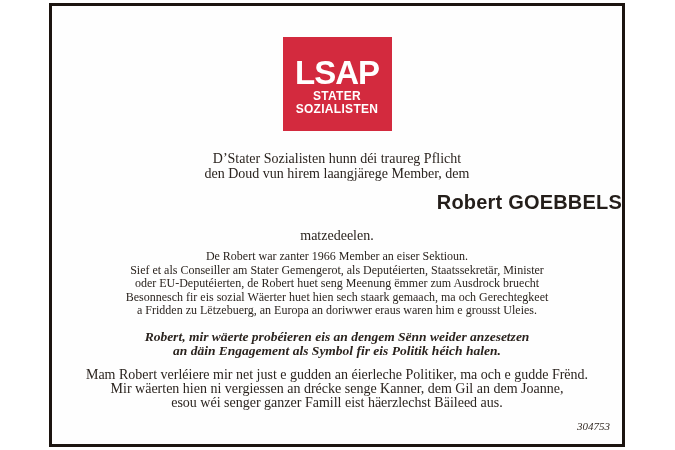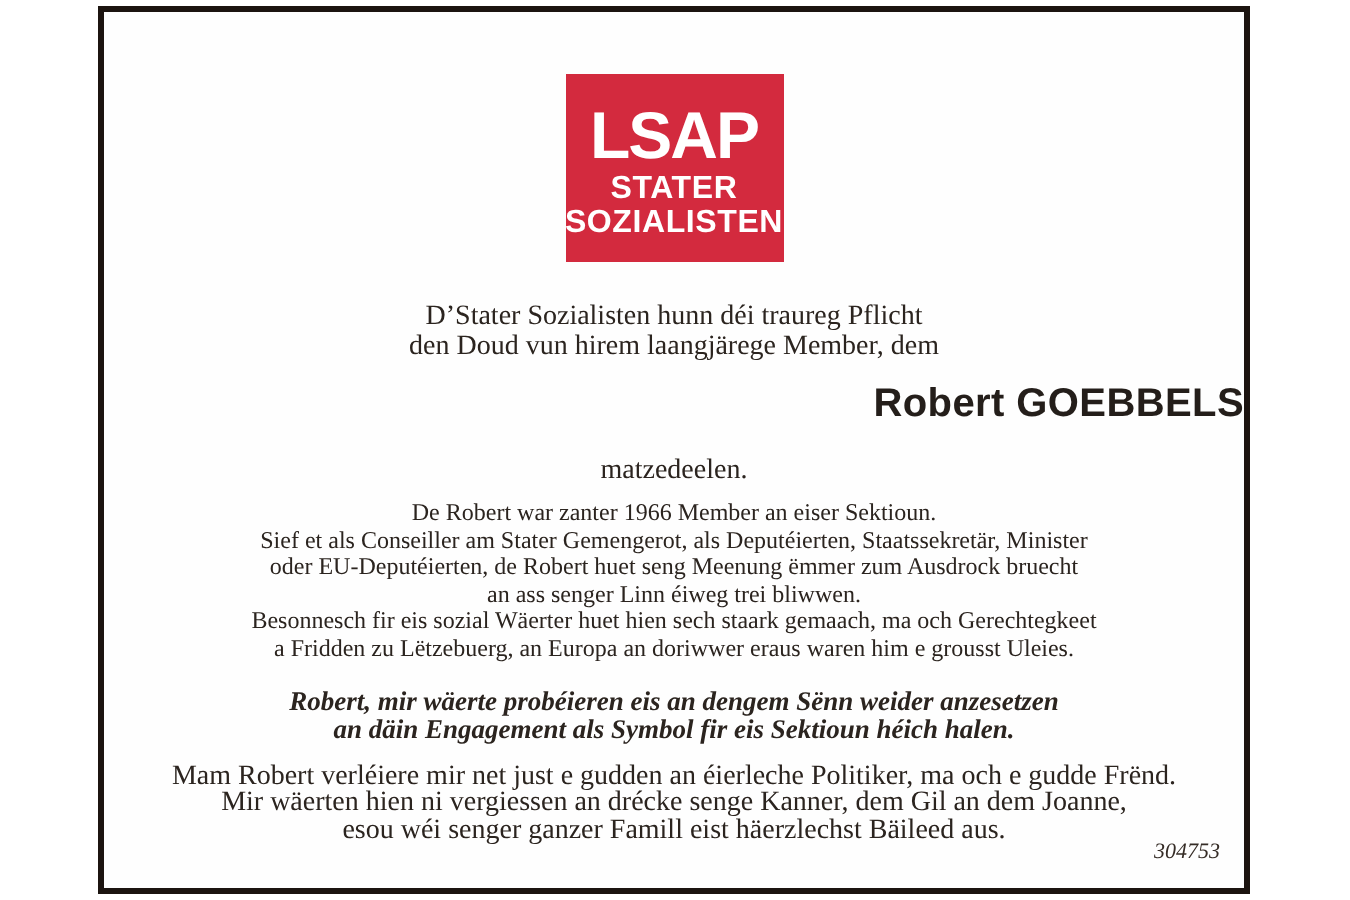--- a/index.html
+++ b/index.html
@@ -40,21 +40,21 @@
     font-family: "Liberation Sans", sans-serif;
     color: #ffffff;
   }
   .logo-acronym {
     font-size: 33px;
     font-weight: bold;
     letter-spacing: -1px;
     line-height: 0.9;
   }
   .logo-sub {
-    font-size: 16px;
+    font-size: 12px;
     font-weight: bold;
     line-height: 1.08;
     letter-spacing: 0.3px;
     margin-top: 3px;
   }
   .logo-sub div { line-height: 1.08; }
   .intro {
     margin-top: 20px;
     font-size: 14px;
     line-height: 15px;
@@ -120,28 +120,27 @@
   </div>
 
   <div class="deceased-name">Robert GOEBBELS</div>
 
   <div class="announce-word">matzedeelen.</div>
 
   <div class="body-block">
     <div>De Robert war zanter 1966 Member an eiser Sektioun.</div>
     <div>Sief et als Conseiller am Stater Gemengerot, als Deputéierten, Staatssekretär, Minister</div>
     <div>oder EU-Deputéierten, de Robert huet seng Meenung ëmmer zum Ausdrock bruecht</div>
-    <div>an ass senger Linn éiweg trei bliwwen.</div>
     <div>Besonnesch fir eis sozial Wäerter huet hien sech staark gemaach, ma och Gerechtegkeet</div>
     <div>a Fridden zu Lëtzebuerg, an Europa an doriwwer eraus waren him e grousst Uleies.</div>
   </div>
 
   <div class="tribute-block">
     <div>Robert, mir wäerte probéieren eis an dengem Sënn weider anzesetzen</div>
-    <div>an däin Engagement als Symbol fir eis Sektioun héich halen.</div>
+    <div>an däin Engagement als Symbol fir eis Politik héich halen.</div>
   </div>
 
   <div class="condolence-block">
     <div>Mam Robert verléiere mir net just e gudden an éierleche Politiker, ma och e gudde Frënd.</div>
     <div>Mir wäerten hien ni vergiessen an drécke senge Kanner, dem Gil an dem Joanne,</div>
     <div>esou wéi senger ganzer Famill eist häerzlechst Bäileed aus.</div>
   </div>
 
   <div class="reference-number">304753</div>
 

